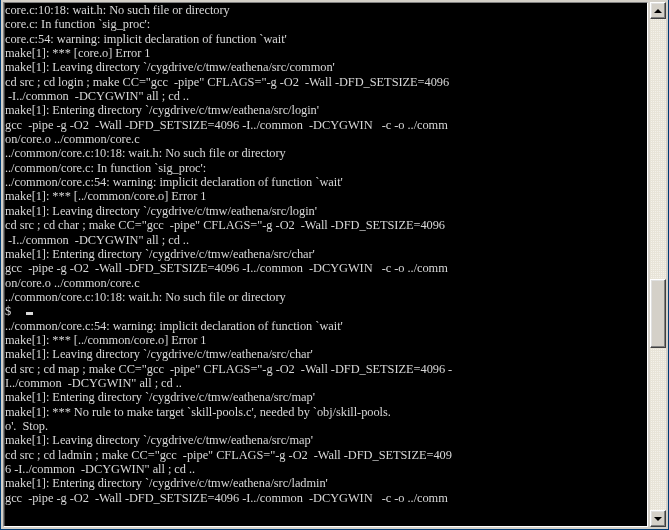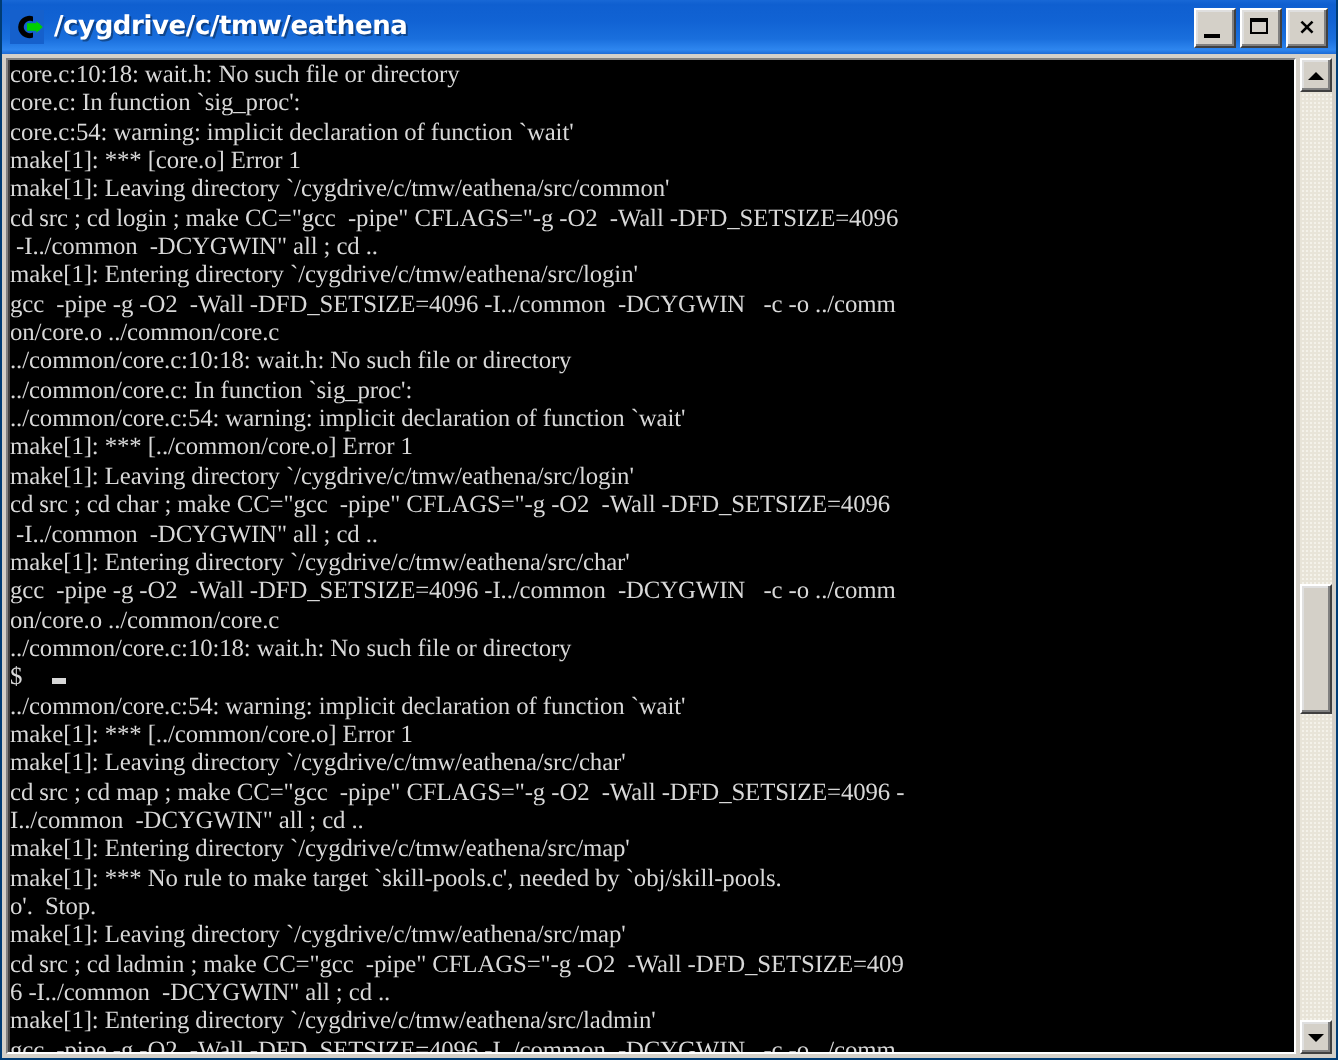--- a/index.html
+++ b/index.html
@@ -197,42 +197,20 @@
     border-left: 4px solid transparent;
     border-right: 4px solid transparent;
     border-top: 4px solid #000;
   }
 </style>
 </head>
 <body>
 
 <div id="window">
 
-  <div id="titlebar">
-    <div id="title-icon">
-      <svg width="17" height="17" viewBox="0 0 17 17" aria-hidden="true">
-        <rect x="0" y="0" width="17" height="17" fill="#1560cc"></rect>
-        <path d="M11.5 3.2 A5.6 5.6 0 1 0 11.5 13.8 L11.5 11.2 A3.1 3.1 0 1 1 11.5 5.8 Z" fill="#000000"></path>
-        <rect x="8.5" y="6.6" width="6.2" height="3.8" fill="#00d000"></rect>
-        <path d="M13.2 5.6 L16.4 8.5 L13.2 11.4 Z" fill="#00d000"></path>
-      </svg>
-    </div>
-    <div class="titlebar-text">/cygdrive/c/tmw/eathena</div>
-    <div id="window-controls">
-      <div class="winbtn">
-        <i class="glyph-min"></i>
-      </div>
-      <div class="winbtn">
-        <i class="glyph-max"></i>
-      </div>
-      <div class="winbtn">
-        <span>×</span>
-      </div>
-    </div>
-  </div>
 
   <div id="client">
 
     <div id="term-outer">
       <div id="term"><div class="tline">core.c:10:18: wait.h: No such file or directory</div><div class="tline">core.c: In function `sig_proc':</div><div class="tline">core.c:54: warning: implicit declaration of function `wait'</div><div class="tline">make[1]: *** [core.o] Error 1</div><div class="tline">make[1]: Leaving directory `/cygdrive/c/tmw/eathena/src/common'</div><div class="tline">cd src ; cd login ; make CC="gcc  -pipe" CFLAGS="-g -O2  -Wall -DFD_SETSIZE=4096</div><div class="tline"> -I../common  -DCYGWIN" all ; cd ..</div><div class="tline">make[1]: Entering directory `/cygdrive/c/tmw/eathena/src/login'</div><div class="tline">gcc  -pipe -g -O2  -Wall -DFD_SETSIZE=4096 -I../common  -DCYGWIN   -c -o ../comm</div><div class="tline">on/core.o ../common/core.c</div><div class="tline">../common/core.c:10:18: wait.h: No such file or directory</div><div class="tline">../common/core.c: In function `sig_proc':</div><div class="tline">../common/core.c:54: warning: implicit declaration of function `wait'</div><div class="tline">make[1]: *** [../common/core.o] Error 1</div><div class="tline">make[1]: Leaving directory `/cygdrive/c/tmw/eathena/src/login'</div><div class="tline">cd src ; cd char ; make CC="gcc  -pipe" CFLAGS="-g -O2  -Wall -DFD_SETSIZE=4096</div><div class="tline"> -I../common  -DCYGWIN" all ; cd ..</div><div class="tline">make[1]: Entering directory `/cygdrive/c/tmw/eathena/src/char'</div><div class="tline">gcc  -pipe -g -O2  -Wall -DFD_SETSIZE=4096 -I../common  -DCYGWIN   -c -o ../comm</div><div class="tline">on/core.o ../common/core.c</div><div class="tline">../common/core.c:10:18: wait.h: No such file or directory</div><div class="tline"><span>$     </span><span class="cursor-block"></span></div><div class="tline">../common/core.c:54: warning: implicit declaration of function `wait'</div><div class="tline">make[1]: *** [../common/core.o] Error 1</div><div class="tline">make[1]: Leaving directory `/cygdrive/c/tmw/eathena/src/char'</div><div class="tline">cd src ; cd map ; make CC="gcc  -pipe" CFLAGS="-g -O2  -Wall -DFD_SETSIZE=4096 -</div><div class="tline">I../common  -DCYGWIN" all ; cd ..</div><div class="tline">make[1]: Entering directory `/cygdrive/c/tmw/eathena/src/map'</div><div class="tline">make[1]: *** No rule to make target `skill-pools.c', needed by `obj/skill-pools.</div><div class="tline">o'.  Stop.</div><div class="tline">make[1]: Leaving directory `/cygdrive/c/tmw/eathena/src/map'</div><div class="tline">cd src ; cd ladmin ; make CC="gcc  -pipe" CFLAGS="-g -O2  -Wall -DFD_SETSIZE=409</div><div class="tline">6 -I../common  -DCYGWIN" all ; cd ..</div><div class="tline">make[1]: Entering directory `/cygdrive/c/tmw/eathena/src/ladmin'</div><div class="tline">gcc  -pipe -g -O2  -Wall -DFD_SETSIZE=4096 -I../common  -DCYGWIN   -c -o ../comm</div></div>
     </div>
 
     <div id="vscroll">
       <div class="sb-btn">
         <i class="arrow-up"></i>

